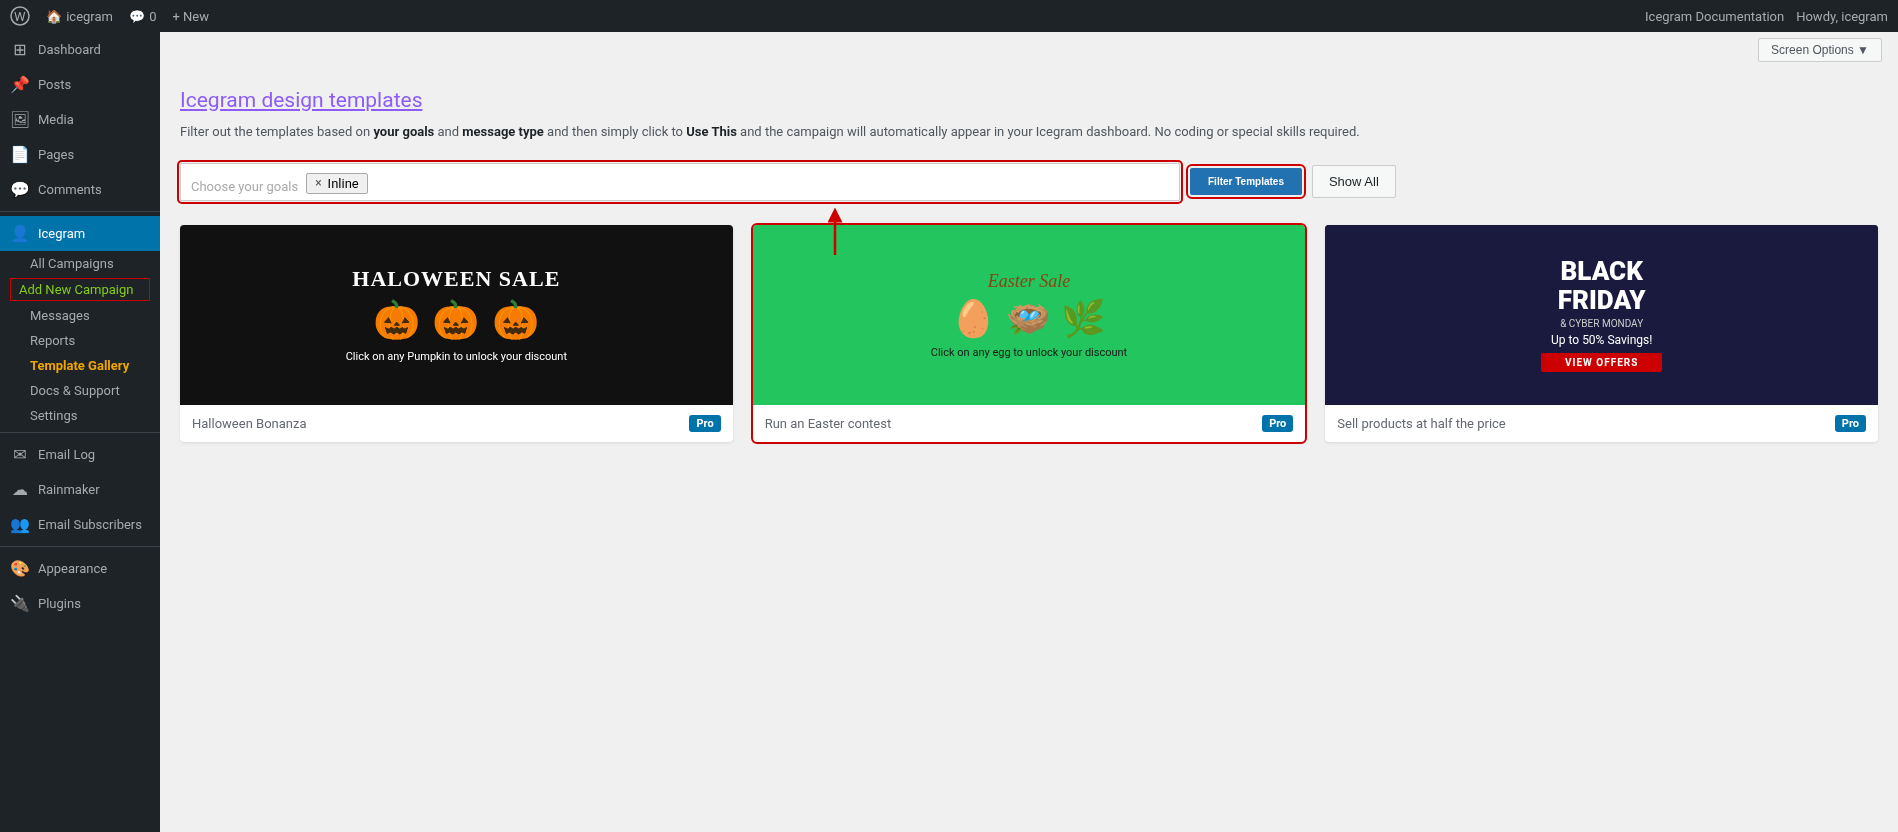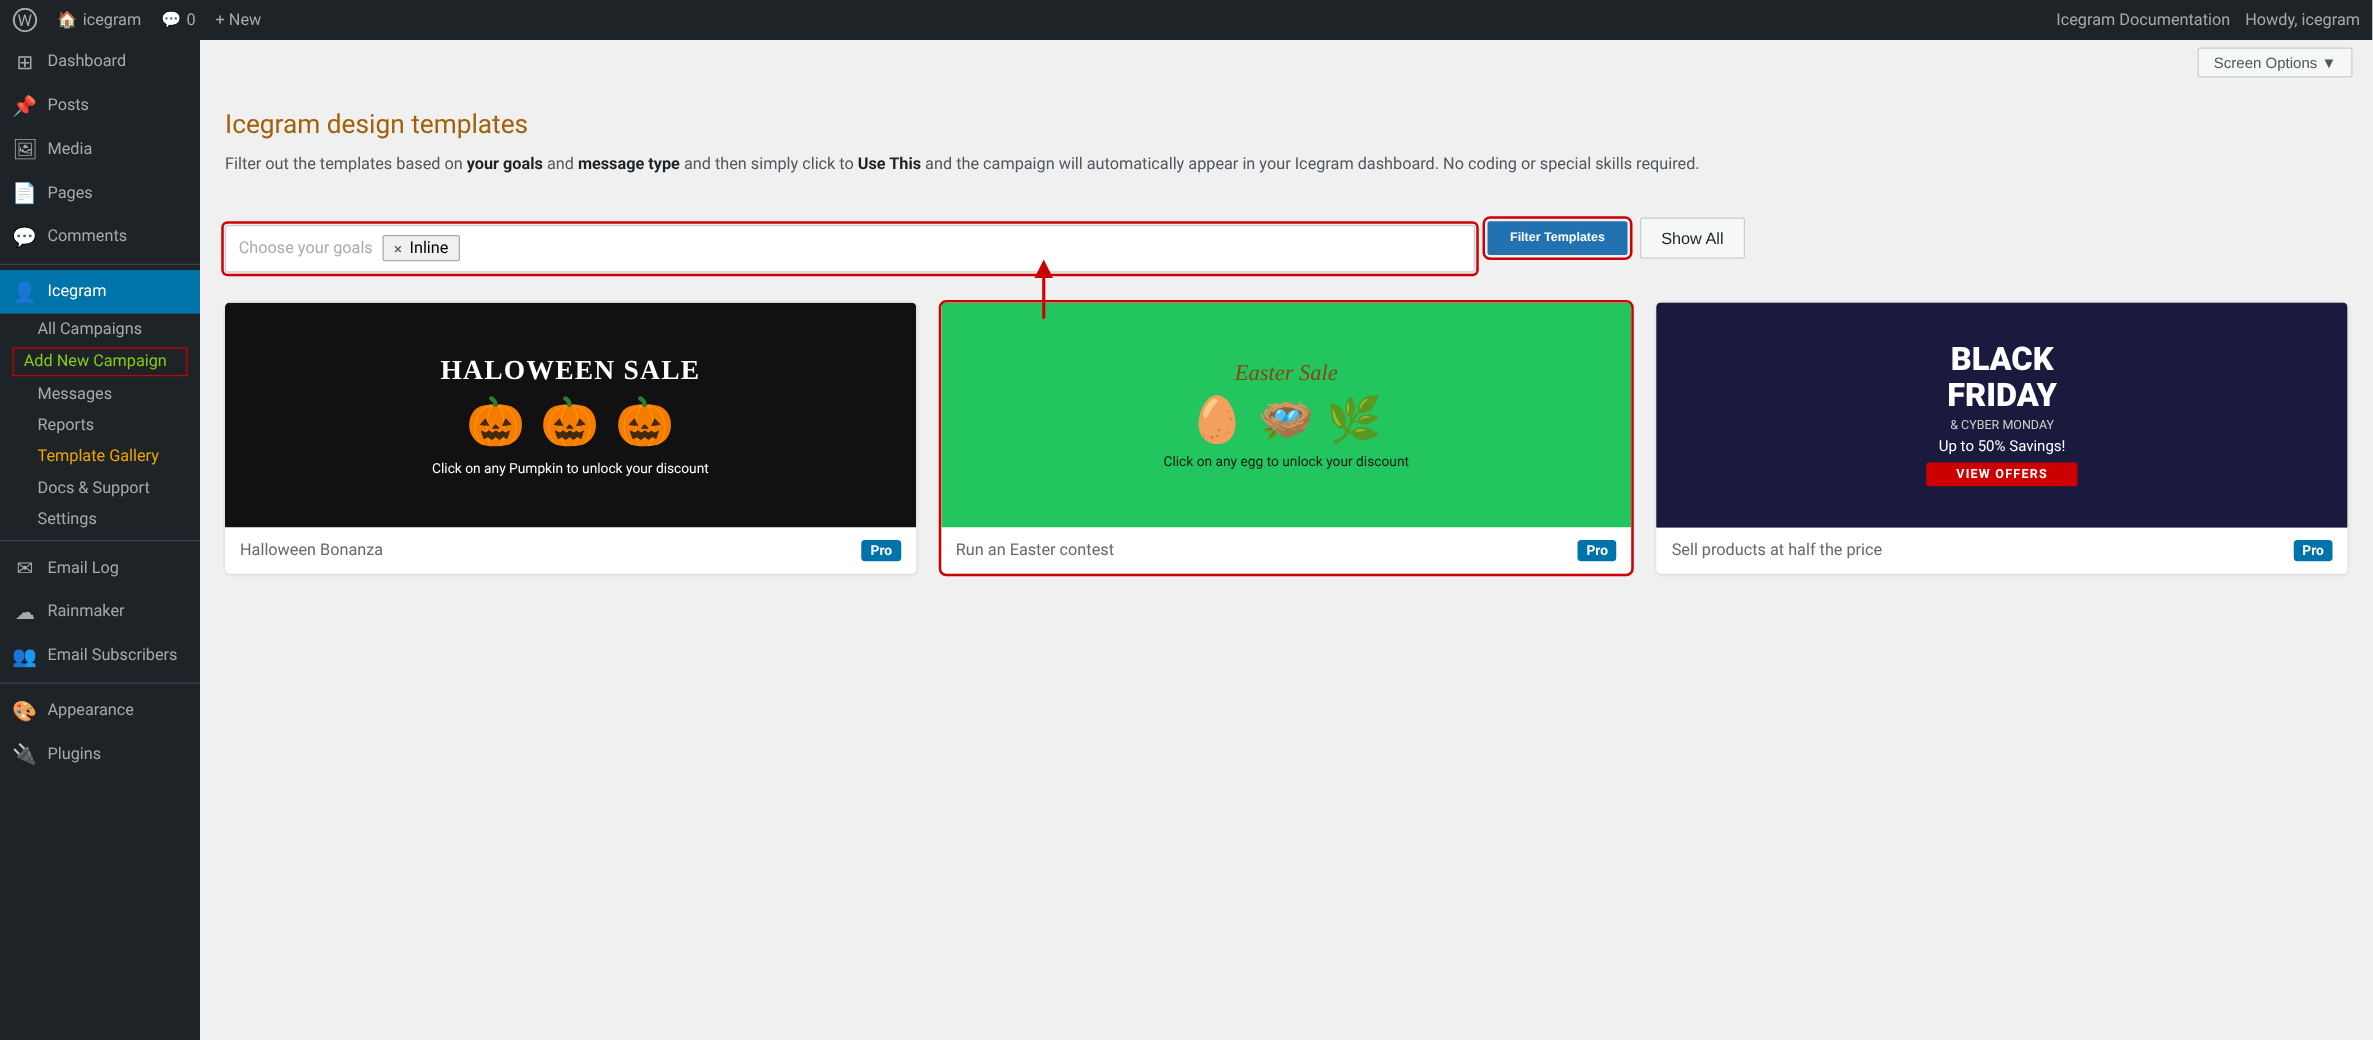--- a/index.html
+++ b/index.html
@@ -23,27 +23,27 @@
     .sidebar-sub-item { padding: 5px 10px 5px 30px; cursor: pointer; color: #a7aaad; display: block; }
     .sidebar-sub-item.highlight { color: #f0a500; font-weight: 600; }
     .sidebar-divider { height: 1px; background: #3c434a; margin: 4px 0; }
 
     
     .main { flex: 1; overflow-y: auto; background: #f0f0f1; }
     .screen-options-bar { display: flex; justify-content: flex-end; padding: 6px 16px; background: #f0f0f1; }
     .screen-options-btn { background: #f6f7f7; border: 1px solid #ccc; border-radius: 2px; padding: 4px 12px; font-size: 12px; cursor: pointer; color: #50575e; display: flex; align-items: center; gap: 4px; }
 
     .content-area { padding: 20px 20px 20px 20px; }
-    .page-title { font-size: 21px; font-weight: 400; color: #a16207; margin-bottom: 10px; }
+    .page-title { font-size: 21px; font-weight: 400; color: #8b5cf6; margin-bottom: 10px; text-decoration: underline; }
     .page-desc { color: #50575e; font-size: 13px; line-height: 1.6; margin-bottom: 20px; max-width: 1200px; }
     .page-desc strong { font-weight: 700; color: #1d2327; }
 
     
     .filter-bar { display: flex; align-items: center; gap: 10px; margin-bottom: 24px; }
-    .filter-input-wrap { flex: 1; max-width: 1000px; border: 1px solid #ccc; background: #fff; border-radius: 2px; padding: 6px 10px; display: flex; align-items: center; min-height: 38px; position: relative; margin-top: 17px; }
+    .filter-input-wrap { flex: 1; max-width: 1000px; border: 1px solid #ccc; background: #fff; border-radius: 2px; padding: 6px 10px; display: flex; align-items: flex-end; min-height: 38px; position: relative; }
     .filter-placeholder { color: #aaa; font-size: 13px; margin-right: 8px; }
     .filter-tag { background: #f0f0f1; border: 1px solid #aaa; border-radius: 2px; padding: 2px 8px; font-size: 13px; display: flex; align-items: center; gap: 4px; }
     .filter-tag-x { cursor: pointer; color: #555; font-size: 12px; margin-right: 2px; }
     .filter-btn { background: #2271b1; color: #fff; border: none; padding: 8px 18px; font-size: 10px; font-weight: 600; cursor: pointer; border-radius: 2px; outline: 2px solid #cc0000; outline-offset: 2px; }
     .show-all-btn { background: #f6f7f7; border: 1px solid #ccc; color: #1d2327; padding: 8px 16px; font-size: 13px; cursor: pointer; border-radius: 2px; }
 
     
     .template-grid { display: grid; grid-template-columns: repeat(3, 1fr); gap: 20px; }
     .template-card { background: #fff; border-radius: 4px; overflow: hidden; box-shadow: 0 1px 3px rgba(0,0,0,0.1); }
     .template-card.highlighted { outline: 2px solid #cc0000; }
@@ -131,21 +131,21 @@
       <span class="sidebar-icon">👤</span>
       <span>Icegram</span>
     </div>
     <div class="sidebar-sub-item">All Campaigns</div>
     <div style="position:relative; display:block;">
       <div class="add-new-campaign">Add New Campaign</div>
 
     </div>
     <div class="sidebar-sub-item">Messages</div>
     <div class="sidebar-sub-item">Reports</div>
-    <div class="sidebar-sub-item highlight" style="color:#f0a500; font-weight:400;">Template Gallery</div>
+    <div class="sidebar-sub-item highlight" style="color:#f0a500; font-weight:700;">Template Gallery</div>
     <div class="sidebar-sub-item">Docs &amp; Support</div>
     <div class="sidebar-sub-item">Settings</div>
     <div class="sidebar-divider"></div>
     <div class="sidebar-item">
       <span class="sidebar-icon">✉</span>
       <span>Email Log</span>
     </div>
     <div class="sidebar-item">
       <span class="sidebar-icon">☁</span>
       <span>Rainmaker</span>

